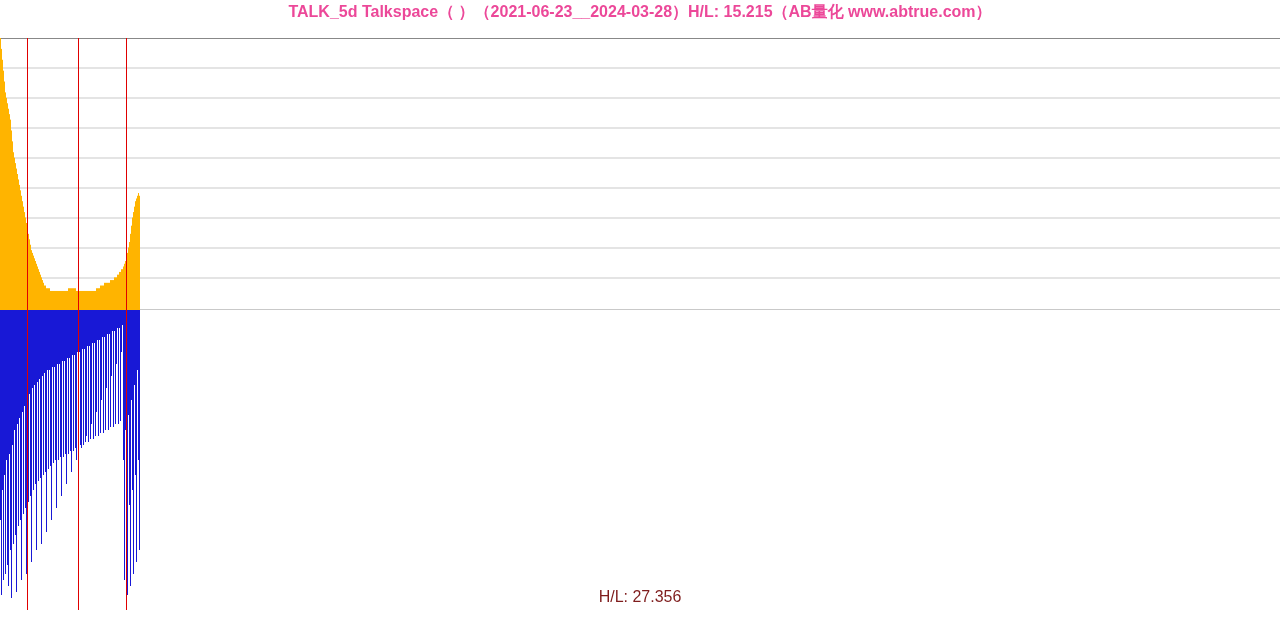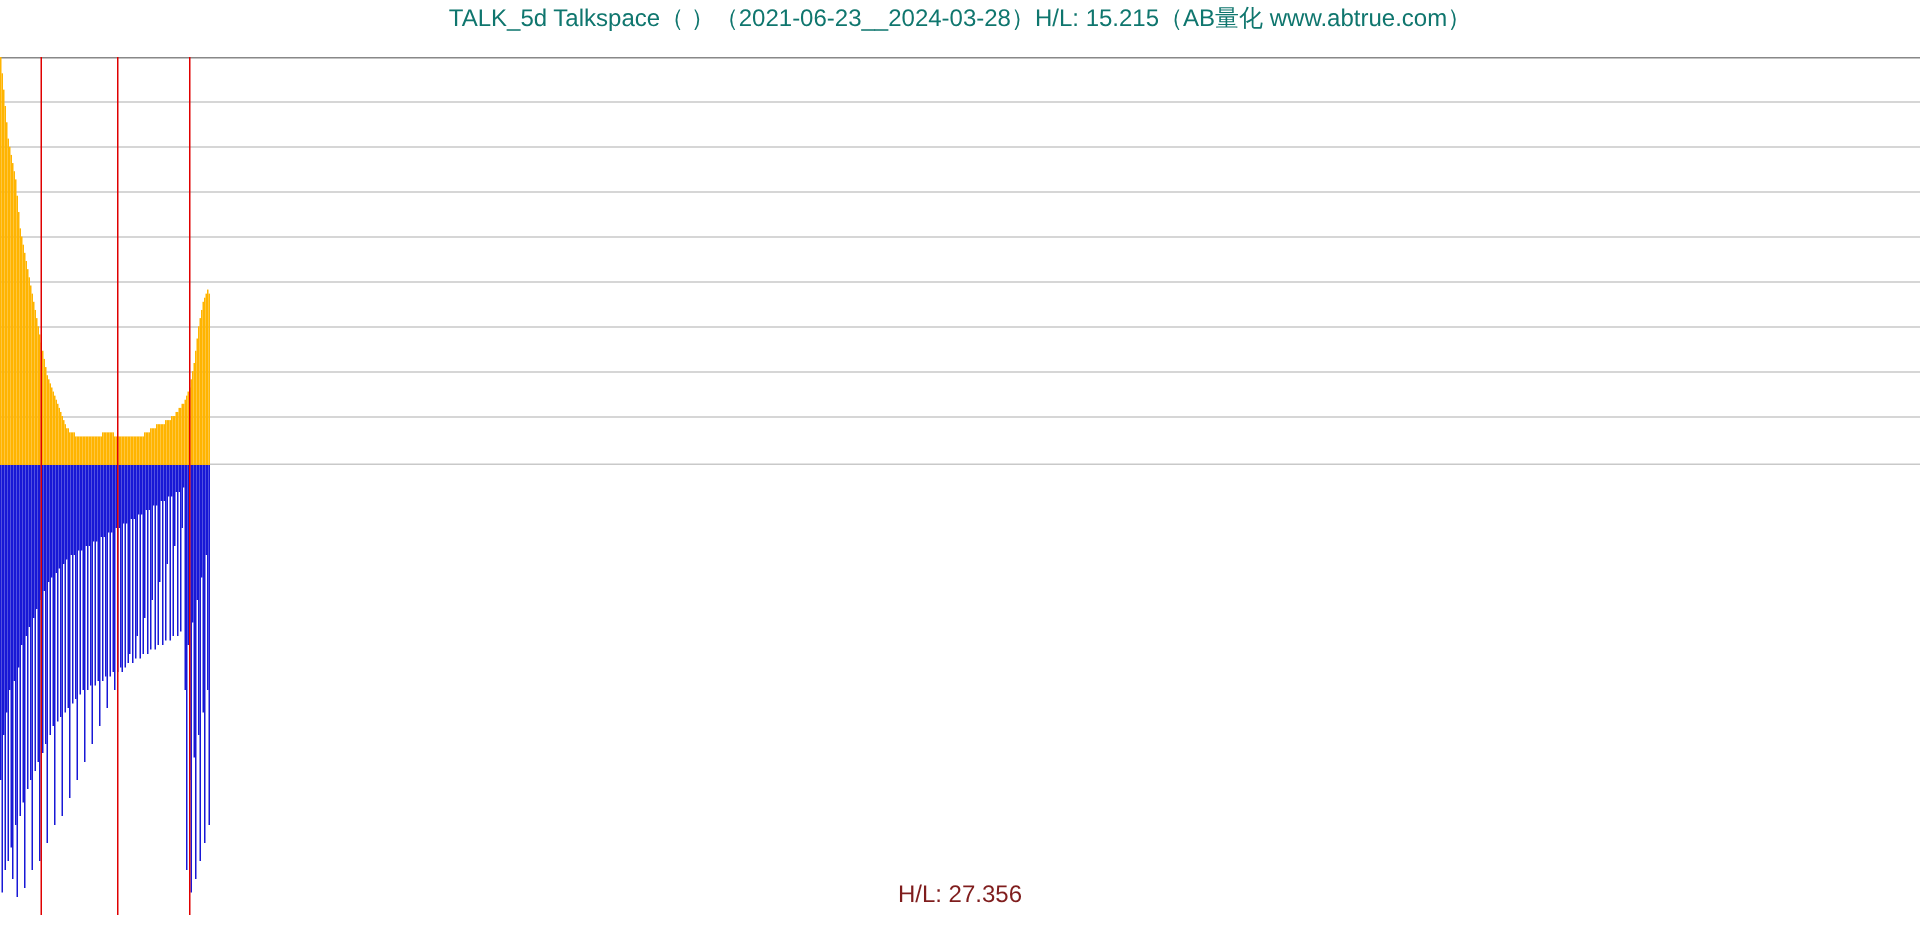--- a/index.html
+++ b/index.html
@@ -1,16 +1,16 @@
 <!DOCTYPE html>
 <html><head>
 <meta charset="utf-8">
 <style>
   html,body{margin:0;padding:0;width:1280px;height:620px;background:#fff;font-family:"Segoe UI",Arial,sans-serif;overflow:hidden}
-  .title{position:absolute;top:2px;left:0;right:0;text-align:center;font-size:16px;color:#0f766e;font-weight:400}
+  .title{position:absolute;top:2px;left:0;right:0;text-align:center;font-size:16px;color:#ec4899;font-weight:700}
   .footer{position:absolute;bottom:14px;left:0;right:0;text-align:center;font-size:16px;color:#7f1d1d}
   .chart{position:absolute;top:38px;left:0;width:1280px;height:272px}
   .chart2{position:absolute;top:310px;left:0;width:1280px;height:300px}
   .grid line{stroke:#c9c9c9;stroke-width:1}
   .grid line.top{stroke:#888}
   .price-bar{fill:#ffb400}
   .vol-bar{fill:#1818d6}
   .marker{stroke:#e00000;stroke-width:1}
 </style>
 </head>

